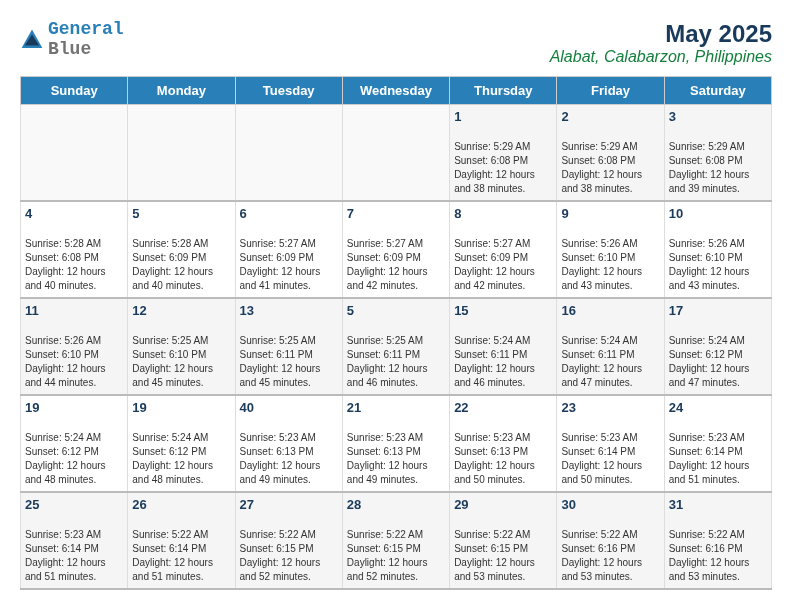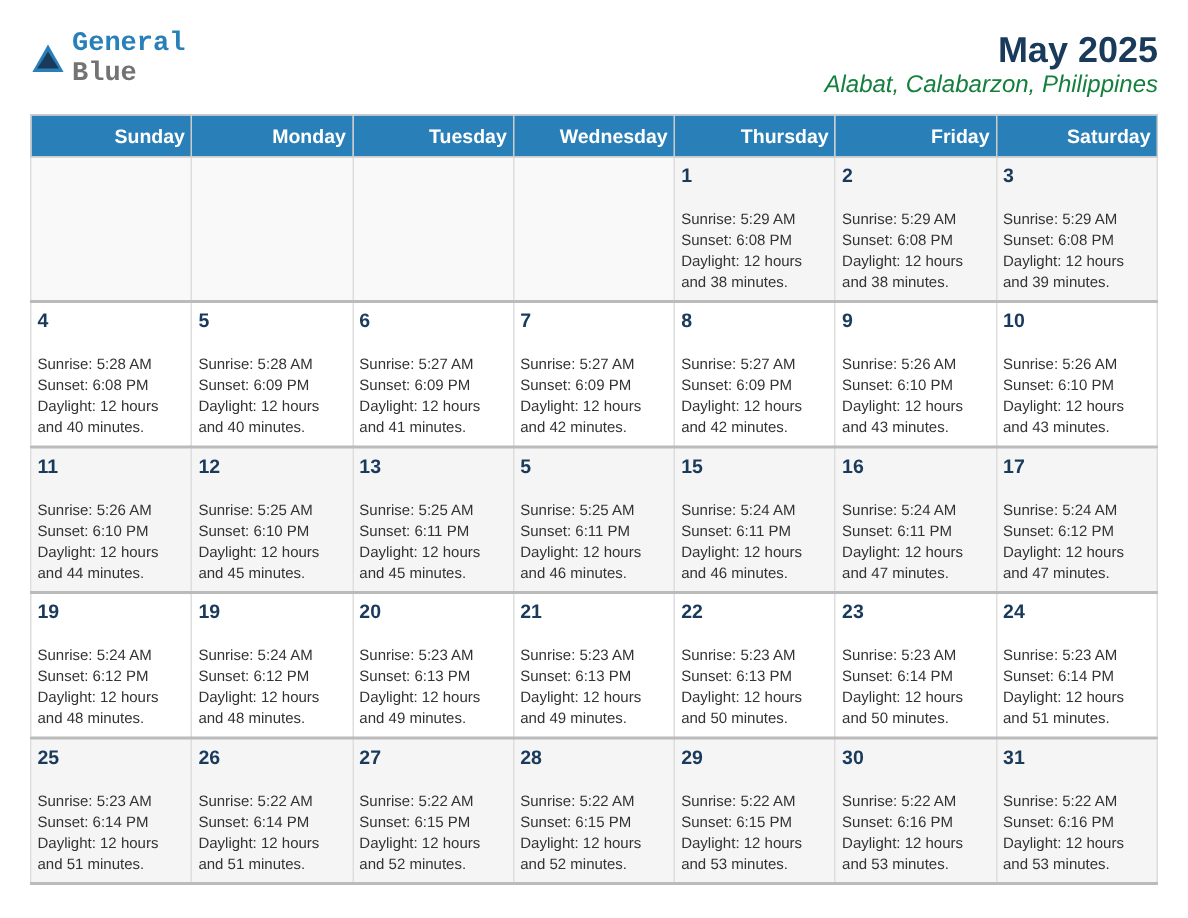--- a/index.html
+++ b/index.html
@@ -52,21 +52,21 @@
       width: 100%;
       border-collapse: collapse;
       font-size: 11px;
     }
     thead tr {
       background: #2980b9;
       color: #fff;
     }
     thead th {
       padding: 6px 4px;
-      text-align: right;
+      text-align: center;
       font-size: 13px;
       font-weight: bold;
       border: 1px solid #ccc;
     }
     tbody tr:nth-child(odd) {
       background: #f5f5f5;
     }
     tbody tr:nth-child(even) {
       background: #fff;
     }
@@ -267,21 +267,21 @@
 and 48 minutes.</div>
         </td>
         <td>
           <div class="day-number">19</div>
           <div class="cell-info" style="white-space: pre-line;">Sunrise: 5:24 AM
 Sunset: 6:12 PM
 Daylight: 12 hours
 and 48 minutes.</div>
         </td>
         <td>
-          <div class="day-number">20</div>
+          <div class="day-number">40</div>
           <div class="cell-info" style="white-space: pre-line;">Sunrise: 5:23 AM
 Sunset: 6:13 PM
 Daylight: 12 hours
 and 49 minutes.</div>
         </td>
         <td>
           <div class="day-number">21</div>
           <div class="cell-info" style="white-space: pre-line;">Sunrise: 5:23 AM
 Sunset: 6:13 PM
 Daylight: 12 hours

